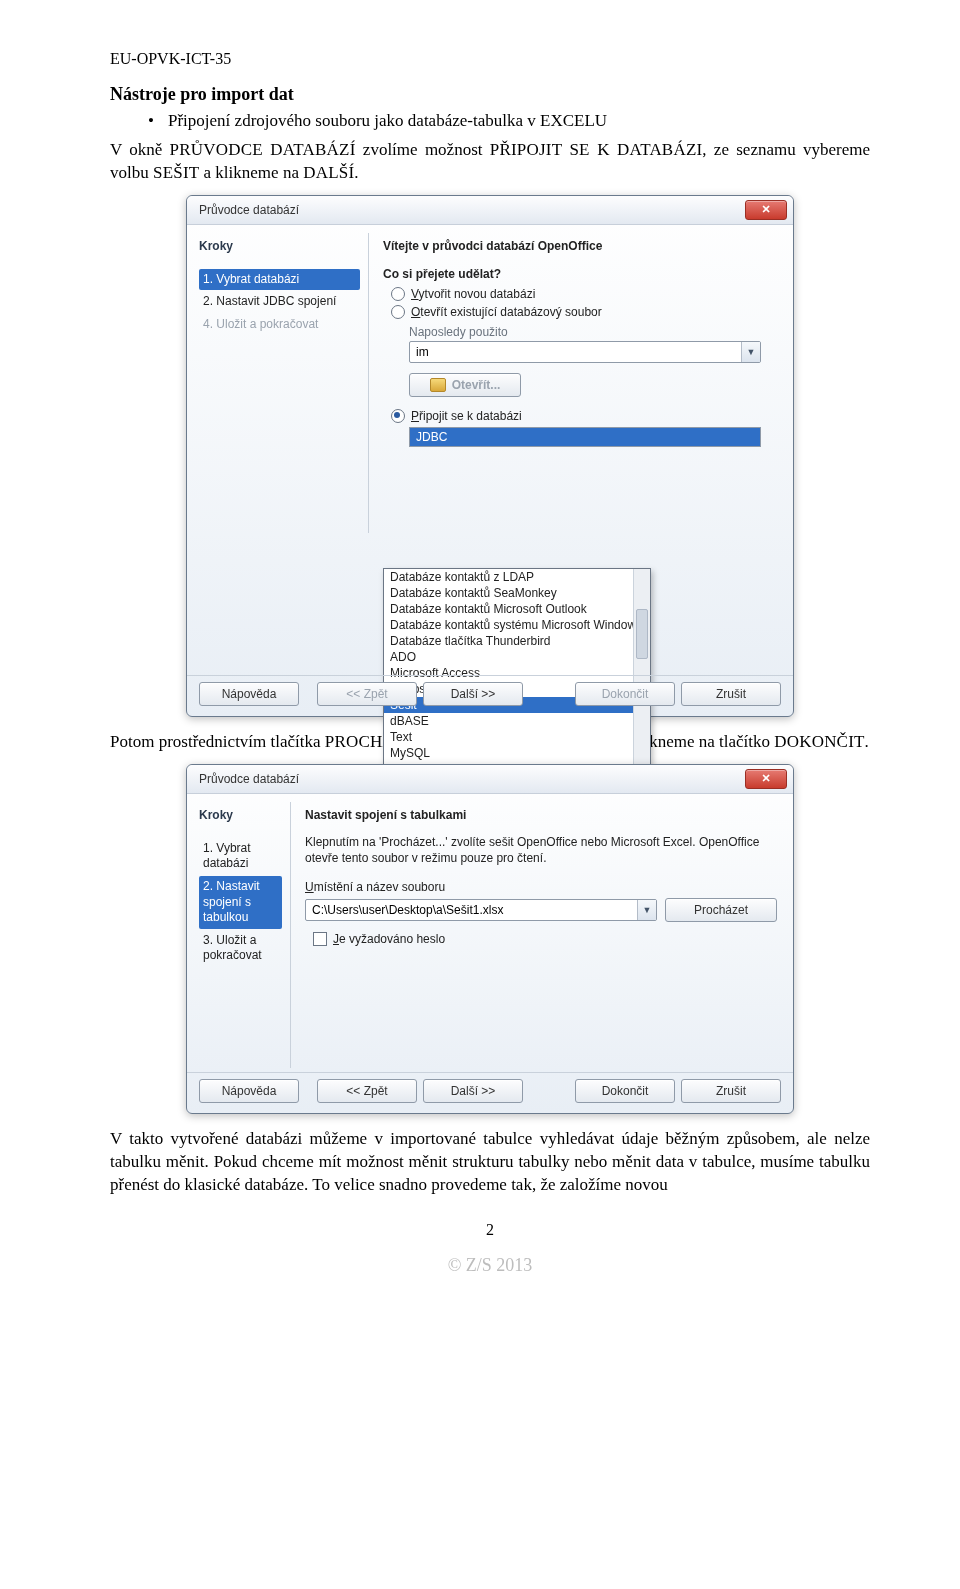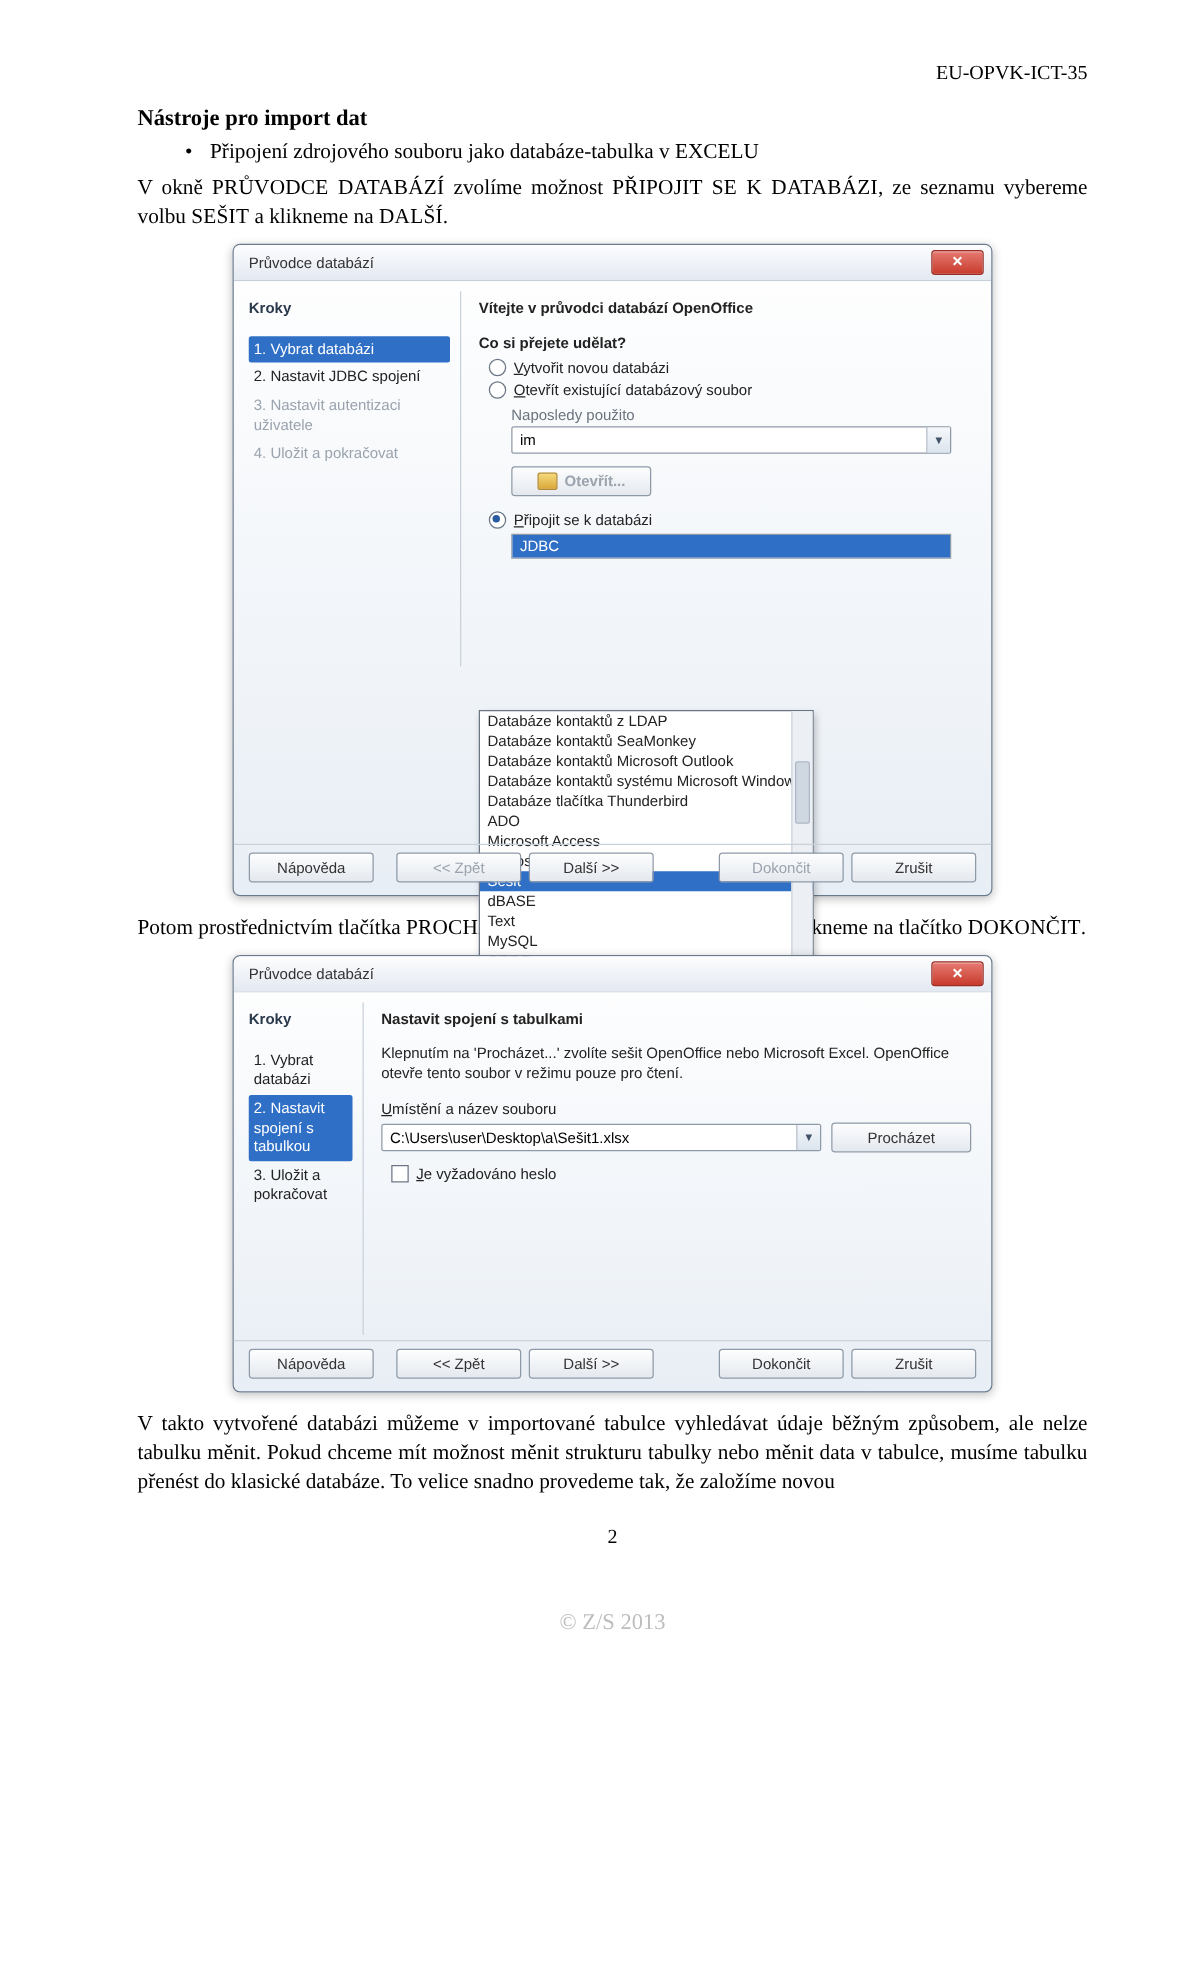--- a/index.html
+++ b/index.html
@@ -7,21 +7,21 @@
     padding: 0;
     background: #fff;
     font-family: "Times New Roman", Times, serif;
     color: #000;
     width: 960px;
   }
   .page {
     padding: 50px 90px 30px 110px;
   }
   .header {
-    text-align: right;
+    text-align: left;
     font-size: 16px;
     margin-bottom: 16px;
   }
   .h-title {
     font-weight: bold;
     font-size: 18px;
     margin: 4px 0 6px 0;
   }
   .bullet-line {
     padding-left: 38px;
@@ -186,21 +186,21 @@
   }
   .footer .right { display:flex; gap:6px; }
   .spacer-gap { width:40px; }
 
   
   .d2-body { min-height: 250px; }
   .pathrow { display:flex; gap:8px; align-items:center; margin:4px 0 8px 0; }
   .pathrow .combo { margin:0; flex:1; }
 
   .pgnum { text-align:center; font-size:16px; margin-top:24px; }
-  .copyright { text-align:center; color:#bdbdbd; font-size:18px; margin-top:48px; }
+  .copyright { text-align:center; color:#bdbdbd; font-size:18px; margin-top:16px; }
 
 </style>
 </head>
 <body>
 
 <div class="page">
   <div class="header">EU-OPVK-ICT-35</div>
 
   <div class="h-title">Nástroje pro import dat</div>
 
@@ -217,21 +217,20 @@
       <span class="t-text">Průvodce databází</span>
       <div class="close-btn">
         <span>✕</span>
       </div>
     </div>
     <div class="dlg-body">
       <div class="steps">
         <div class="steps-h">Kroky</div>
         <div class="step sel">1. Vybrat databázi</div>
         <div class="step">2. Nastavit JDBC spojení</div>
-        <div class="step dis">3. Nastavit autentizaci uživatele</div>
         <div class="step dis">4. Uložit a pokračovat</div>
       </div>
       <div class="rpan">
         <div class="rpan-h">Vítejte v průvodci databází OpenOffice</div>
 
         <div style="font-weight:bold; margin:14px 0 4px 0;">Co si přejete udělat?</div>
 
         <div class="radio-row">
           <span class="fakeradio"></span>
           <span class="underline-first">Vytvořit novou databázi</span>

